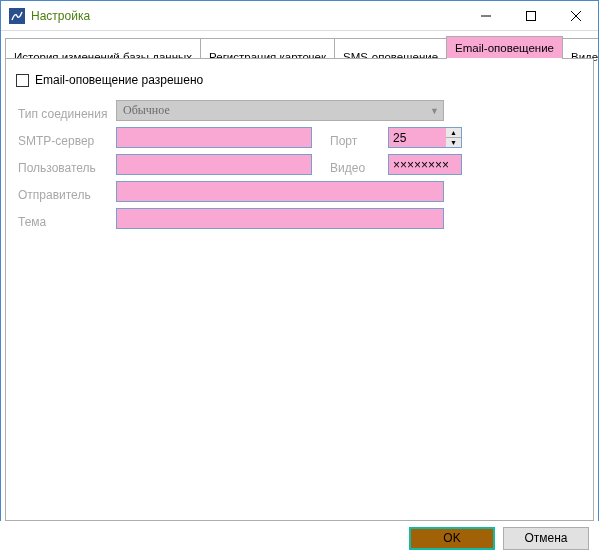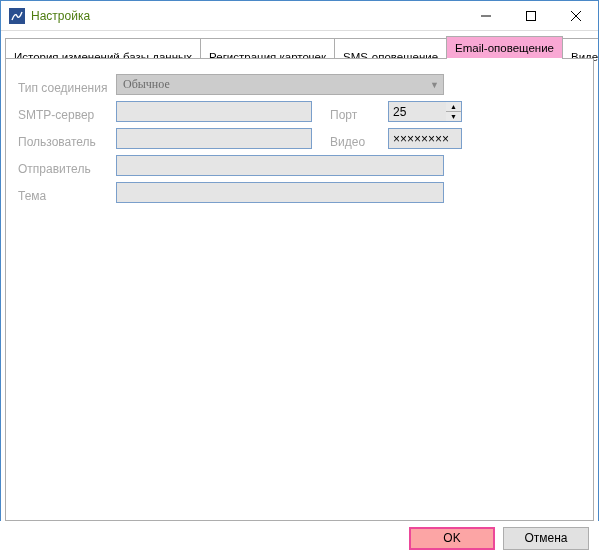--- a/index.html
+++ b/index.html
@@ -144,21 +144,21 @@
   .combo-disabled .combo-arrow {
     position: absolute;
     right: 4px; top: 50%;
     transform: translateY(-50%);
     color: #888;
     font-size: 9px;
   }
   .text-input {
     height: 21px;
     border: 1px solid #7a9fcb;
-    background: #e5e5e5;
+    background: #f9a8d4;
     padding: 0 4px;
     font-size: 12px;
     font-family: inherit;
     outline: none;
   }
   .w-short { width: 196px; }
   .w-port { width: 58px; }
   .w-pass { width: 74px; }
   .w-long { width: 328px; }
 
@@ -201,22 +201,22 @@
     height: 23px;
     border: 1px solid #adadad;
     background: #e1e1e1;
     font-size: 12px;
     font-family: inherit;
     display: flex;
     align-items: center;
     justify-content: center;
   }
   .btn.default {
-    border: 2px solid #ec4899;
-    background: #fca5a5;
+    border: 2px solid #14b8a6;
+    background: #a16207;
   }
 </style>
 </head>
 <body>
 
 <div class="titlebar">
   <span class="app-icon">
     <svg width="12" height="12" viewBox="0 0 12 12">
         <path d="M1 10 Q4 2 6 6 Q8 10 11 2" stroke="#fff" stroke-width="1.4" fill="none"></path>
       </svg>
@@ -245,20 +245,24 @@
   <div class="tab">История изменений базы данных</div>
   <div class="tab">Регистрация карточек</div>
   <div class="tab">SMS-оповещение</div>
   <div class="tab active">Email-оповещение</div>
   <div class="tab">Видео</div>
 
 </div>
 
 <div class="panel">
 
+  <div class="checkbox-row">
+    <span class="checkbox-box"></span>
+    <span class="checkbox-label">Email-оповещение разрешено</span>
+  </div>
 
   <div class="form-row">
     <span class="form-label">Тип соединения</span>
     <div class="combo-disabled">
       <span>Обычное</span>
       <span class="combo-arrow">▼</span>
     </div>
   </div>
 
   <div class="form-row">

